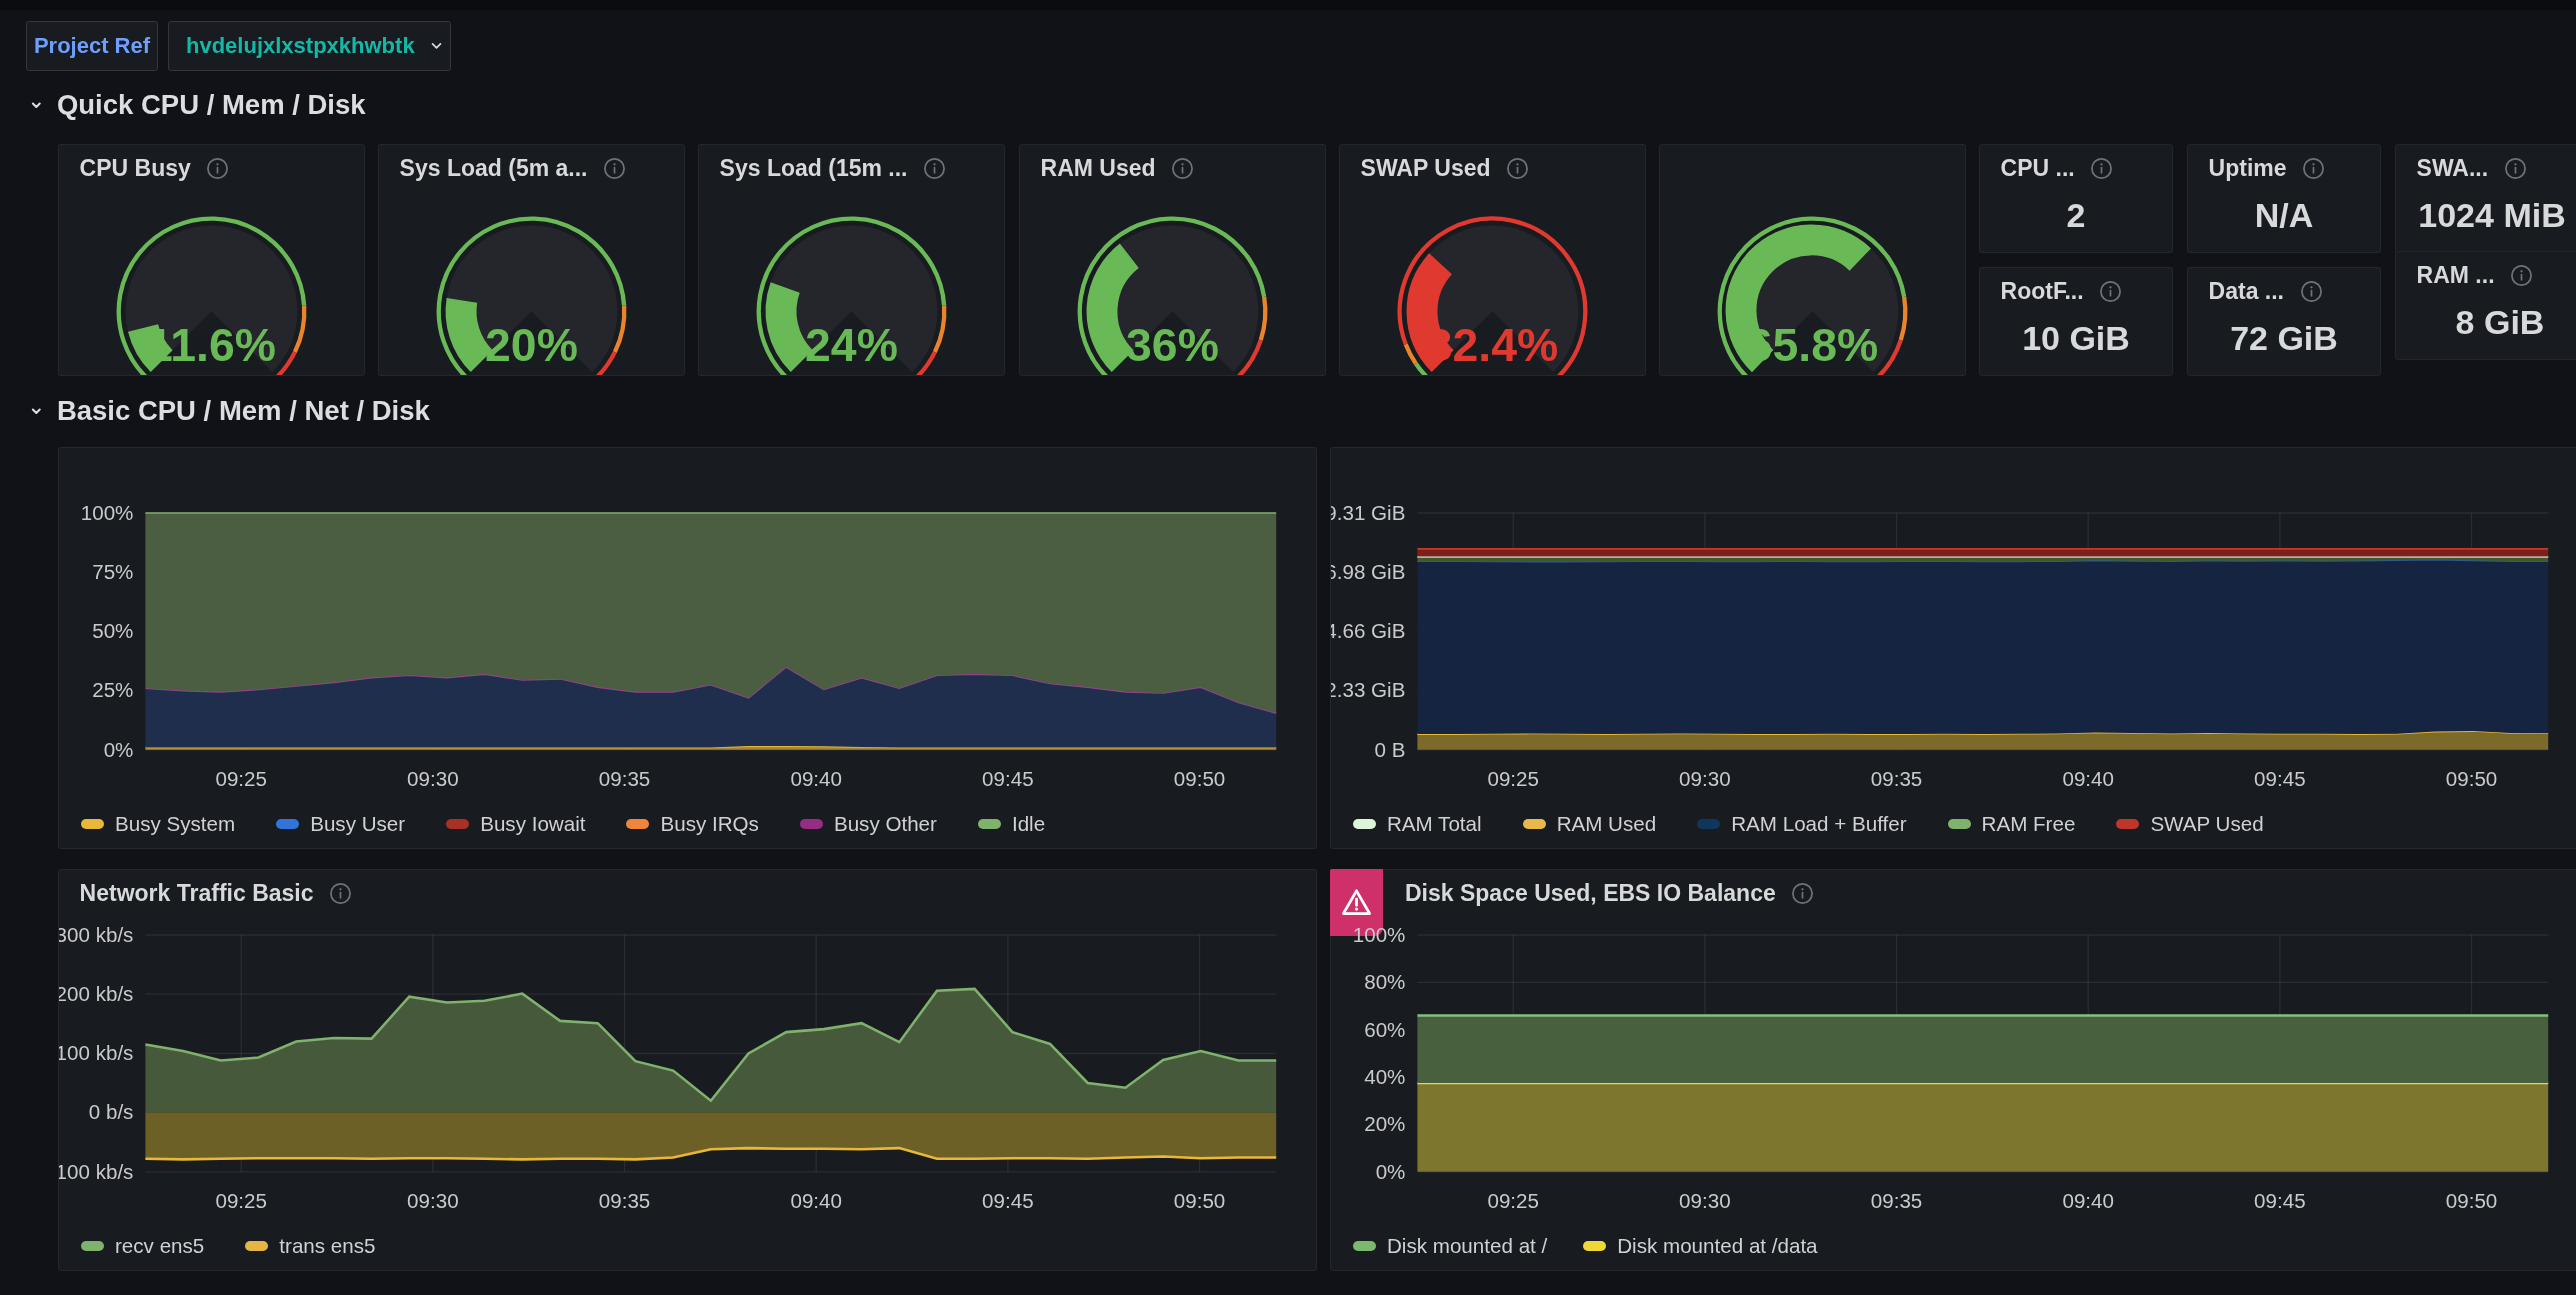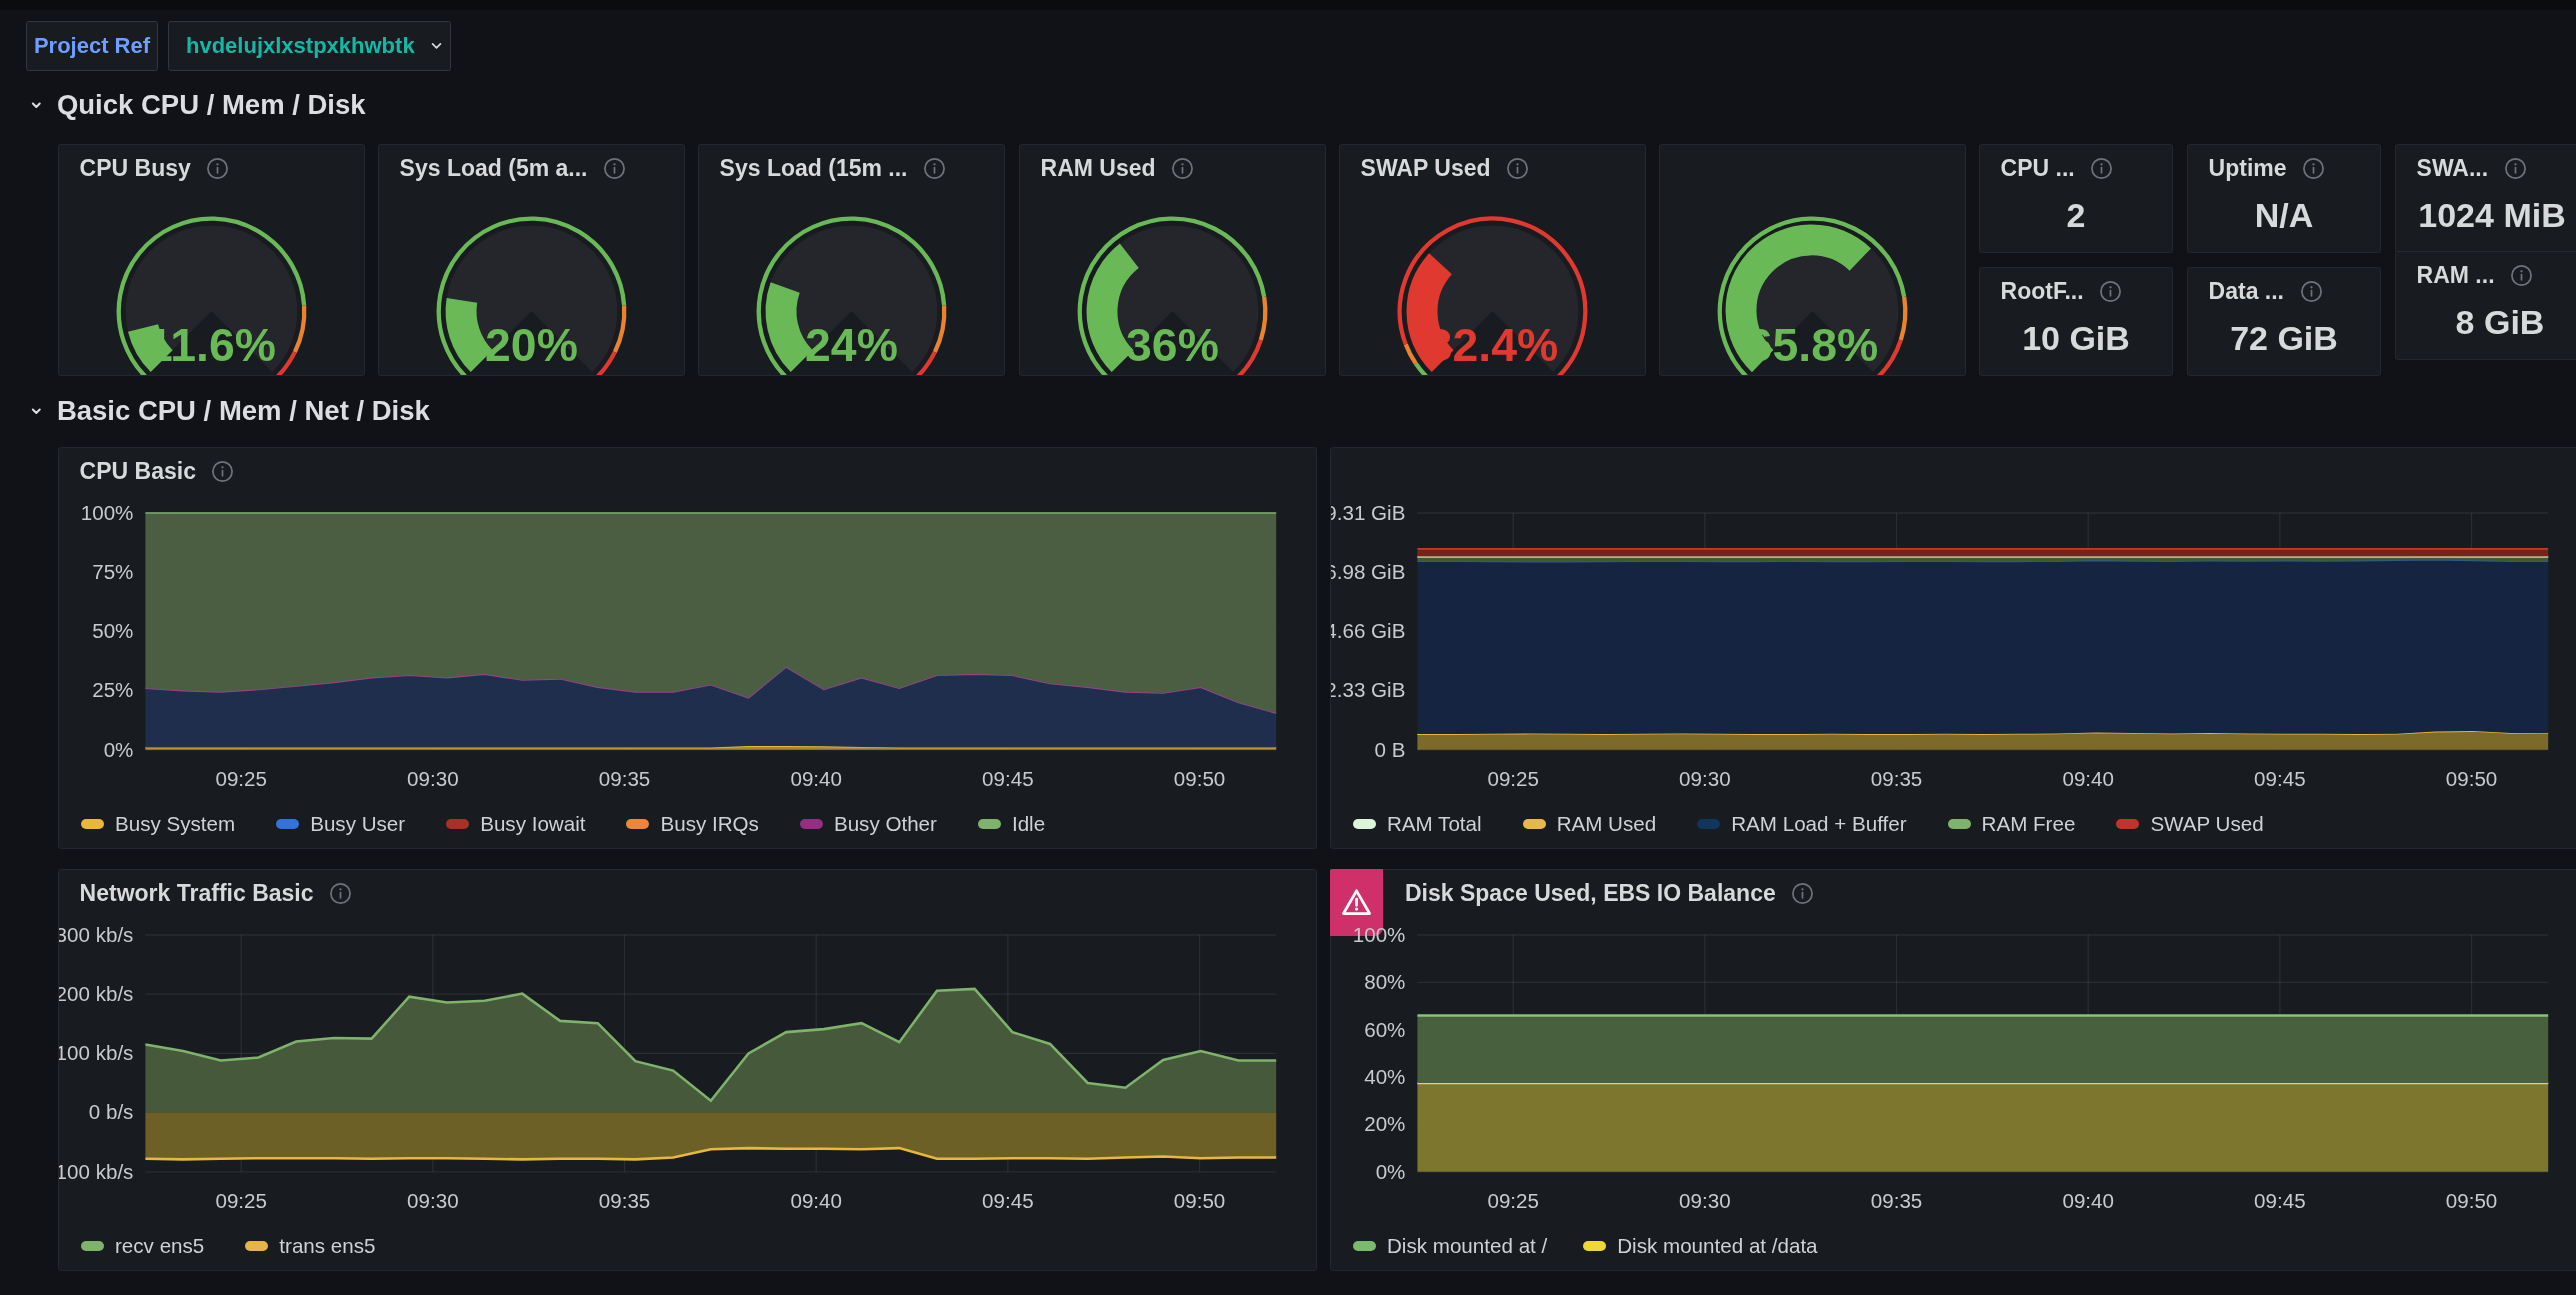--- a/index.html
+++ b/index.html
@@ -235,28 +235,20 @@
     </div>
 
   <div class="section-header" style="left:26px; top:395px;">
     <svg class="chev" viewBox="0 0 24 24">
       <polyline points="8,10 12,14 16,10" fill="none" stroke="#dcdde0" stroke-width="2.4" stroke-linecap="round" stroke-linejoin="round"></polyline>
     </svg>
     <span>Basic CPU / Mem / Net / Disk</span>
   </div>
 
   <div class="panel" style="left:26px; top:447px; width:1259px; height:402px;">
-    <div class="panel-header">
-      <span class="panel-title">CPU Basic</span>
-      <svg class="info-icon" width="23" height="23" viewBox="0 0 24 24">
-        <circle cx="12" cy="12" r="10" fill="none" stroke="#8e9097" stroke-width="1.8"></circle>
-        <line x1="12" y1="11" x2="12" y2="16.5" stroke="#8e9097" stroke-width="1.8" stroke-linecap="round"></line>
-        <circle cx="12" cy="7.6" r="1.2" fill="#8e9097"></circle>
-      </svg>
-    </div>
     <svg class="chart-svg" width="1259" height="302" viewBox="0 0 1466 352">
         <line class="grid" x1="100" y1="290" x2="1418" y2="290"></line>
         <text class="tick" x="86" y="298" text-anchor="end">0%</text>
         <line class="grid" x1="100" y1="221" x2="1418" y2="221"></line>
         <text class="tick" x="86" y="229" text-anchor="end">25%</text>
         <line class="grid" x1="100" y1="152" x2="1418" y2="152"></line>
         <text class="tick" x="86" y="160" text-anchor="end">50%</text>
         <line class="grid" x1="100" y1="83" x2="1418" y2="83"></line>
         <text class="tick" x="86" y="91" text-anchor="end">75%</text>
         <line class="grid" x1="100" y1="14" x2="1418" y2="14"></line>

